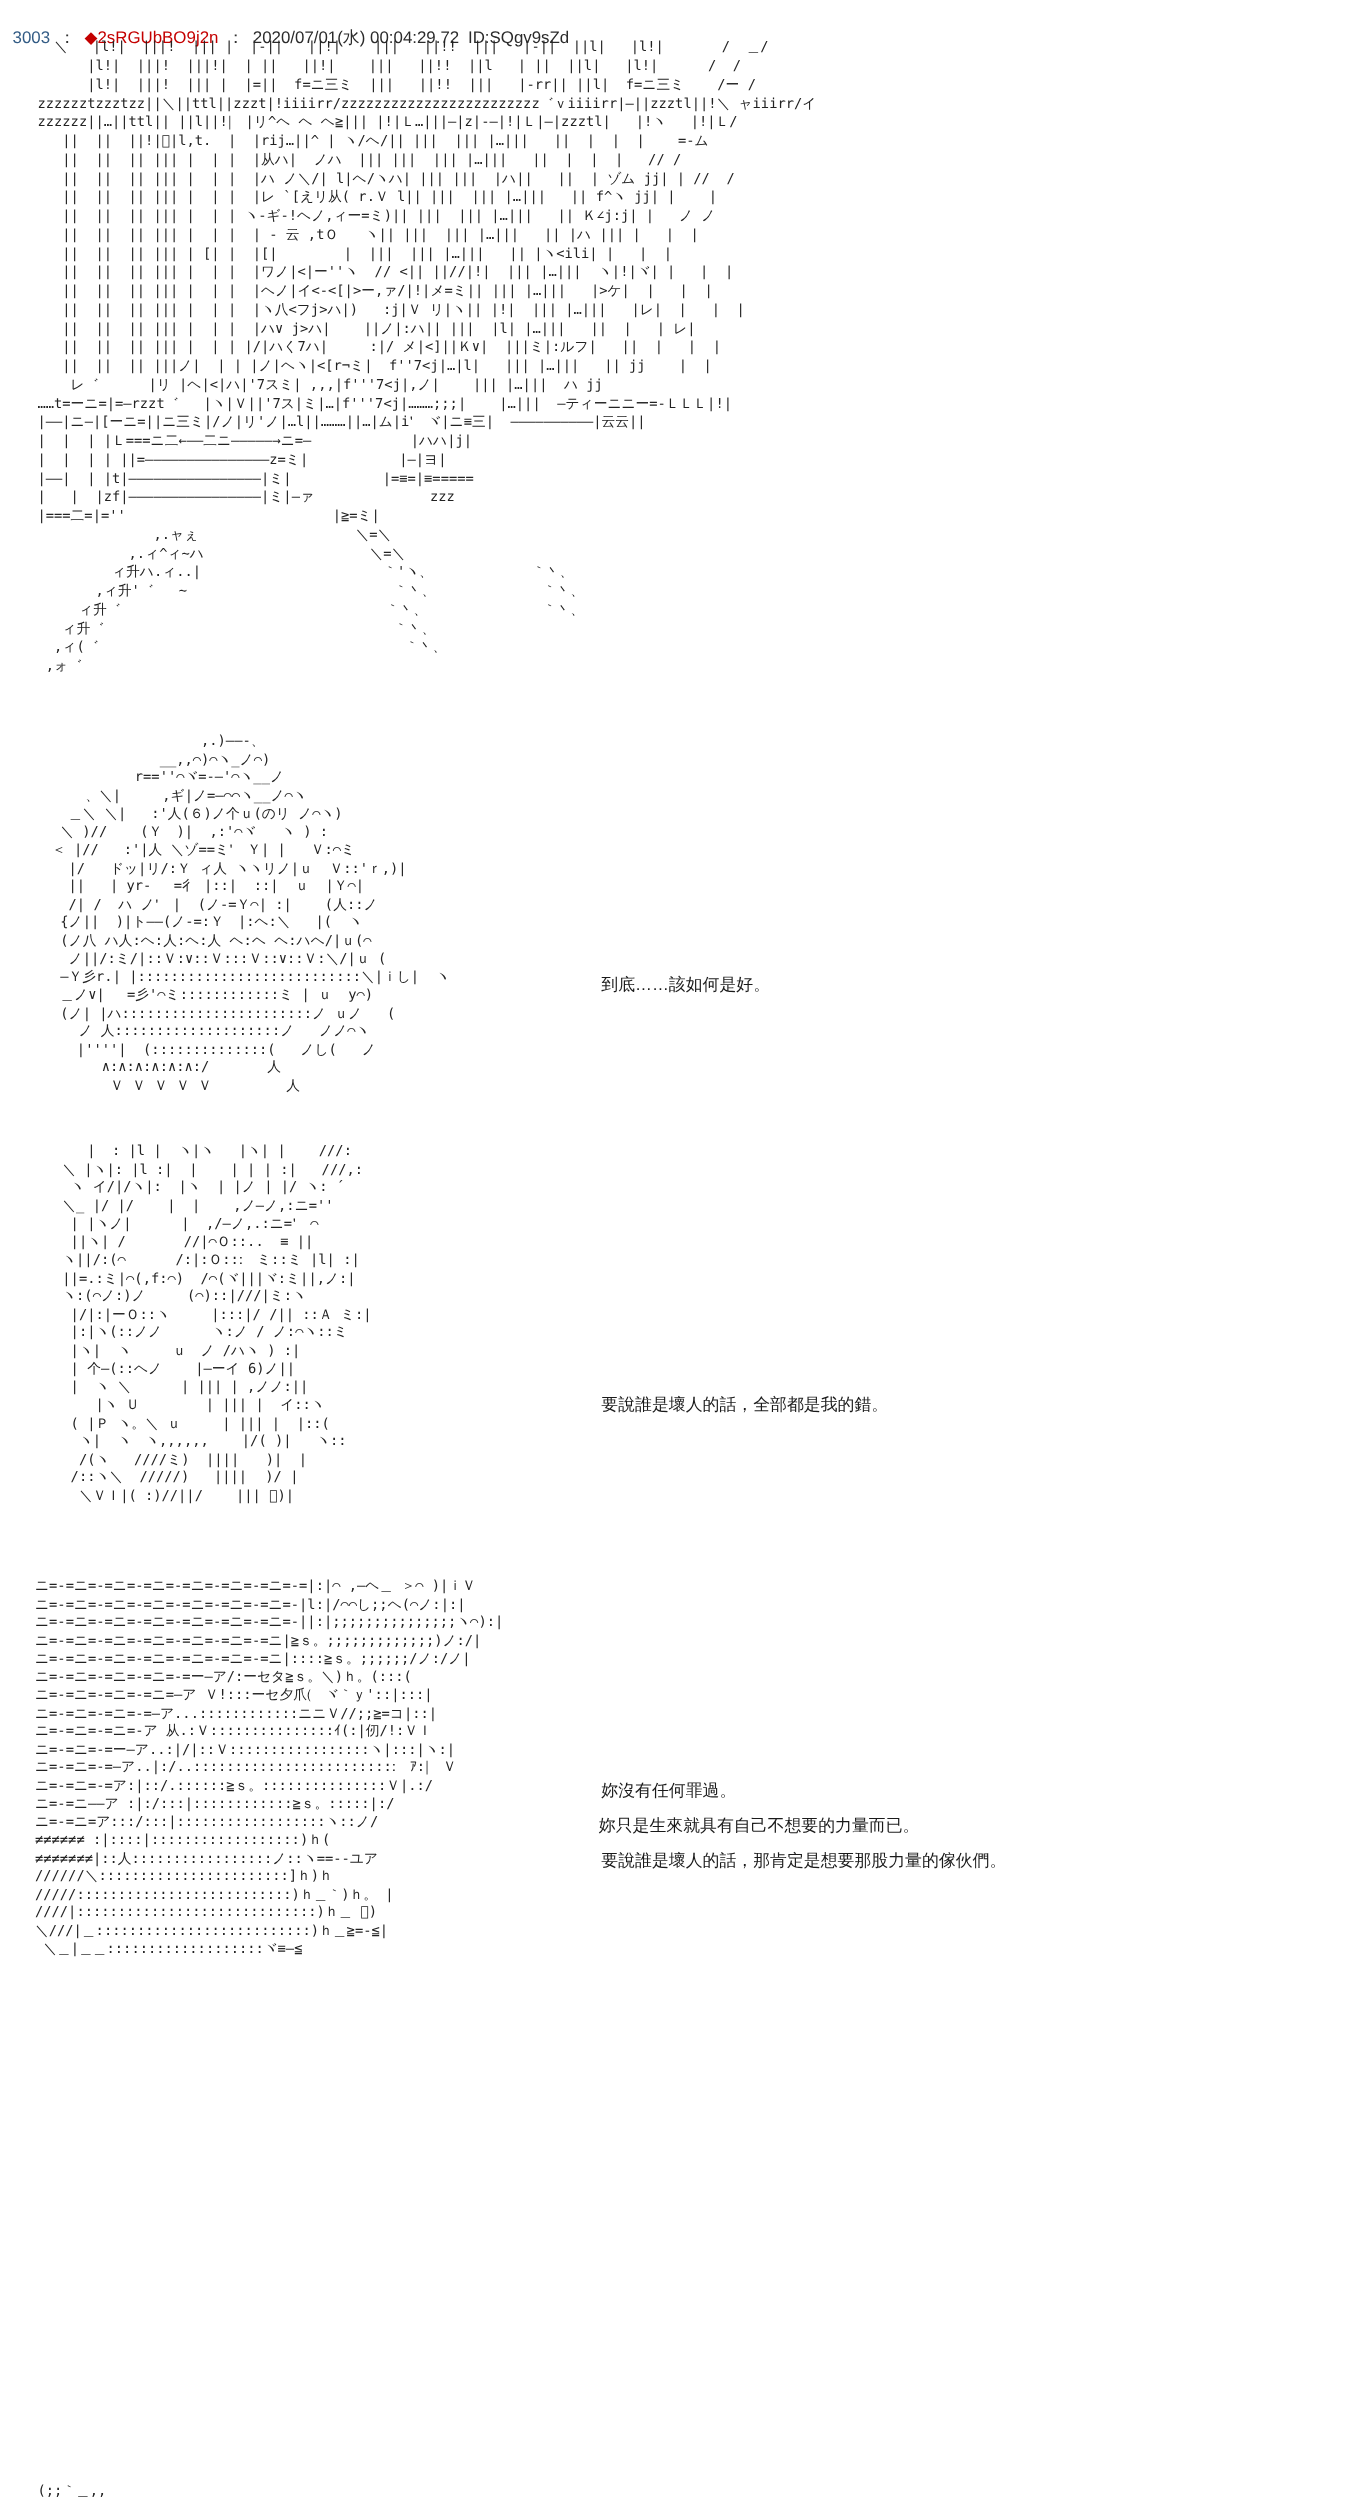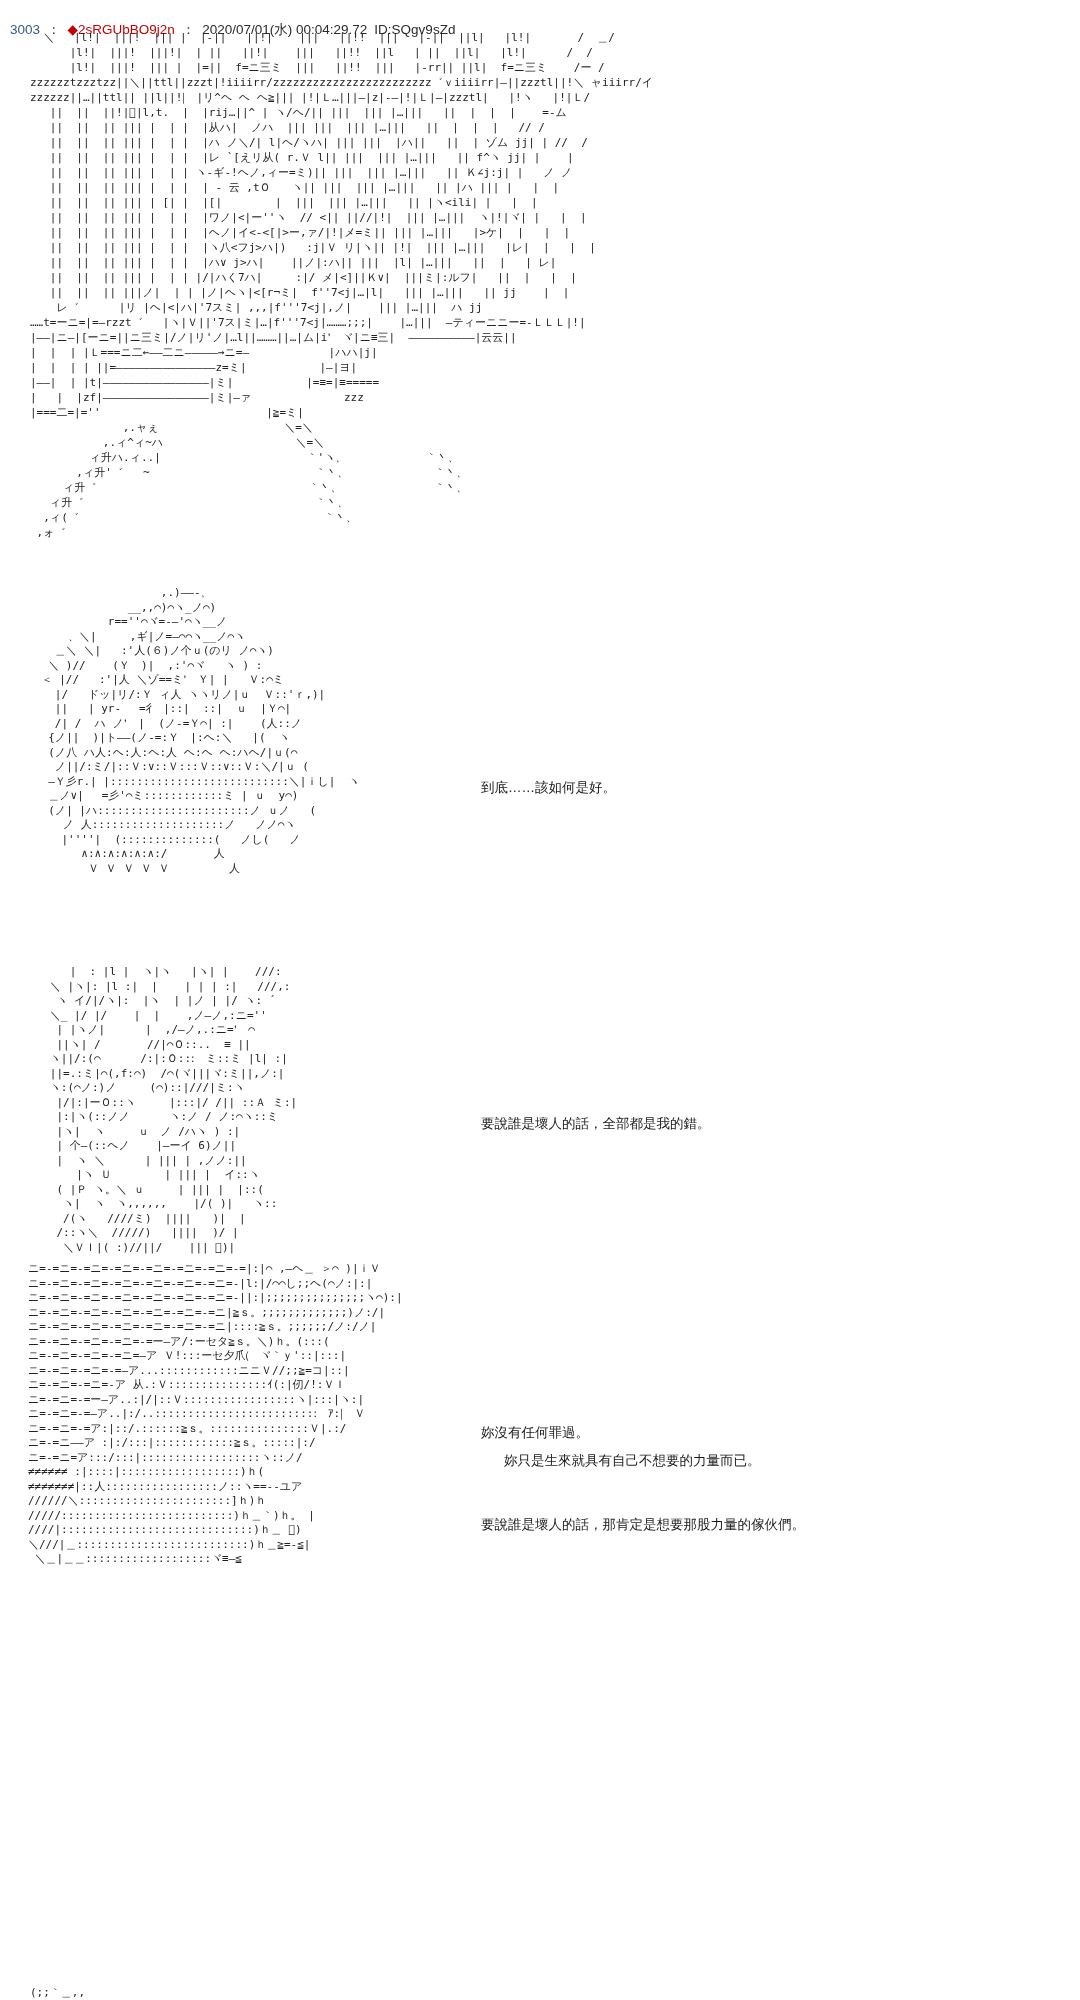--- a/index.html
+++ b/index.html
@@ -109,21 +109,21 @@
   ―Ｙ彡r.| |:::::::::::::::::::::::::::＼|ｉし|  ヽ
   ＿ノ∨| ゞ=彡'⌒ミ::::::::::::ミ | ｕ  y⌒)
   (ノ| |ハ:::::::::::::::::::::::ノ ｕノ   (
    ゙ノ 人::::::::::::::::::::ノ   ノノ⌒ヽ
     |''''|  (::::::::::::::(   ノし(   ノ
        ∧:∧:∧:∧:∧:∧:/       人
         Ｖ Ｖ Ｖ Ｖ Ｖ         人</pre>
 
   <div class="dialogue" style="left:481px; top:779px;text-align:right;">到底……該如何是好。</div>
 
-  <pre class="aa" style="left:30px; top:965px;">      |  : |l |  ヽ|ヽ   |ヽ| |    ///:
+  <pre class="aa" style="left:30px; top:914px;">      |  : |l |  ヽ|ヽ   |ヽ| |    ///:
    ＼ |ヽ|: |l :|  |    | | | :|   ///,:
     ヽ イ/|/ヽ|:  |ヽ  | |ノ | |/ ヽ: ´
    ＼_ |/ |/    |  |    ,ノ―ノ,:ニ=''
     | |ヽノ|      |  ,/―ノ,.:ニ='゙⌒
     ||ヽ| /       //|⌒Ｏ::..  ≡ ||
    ヽ||/:(⌒      /:|:Ｏ:::゙ミ::ミ |l| :|
    ||=.:ミ|⌒(,f:⌒)  /⌒(ヾ|||ヾ:ミ||,ノ:|
    ヽ:(⌒ノ:)ノ     (⌒)::|///|ミ:ヽ
     |/|:|ーＯ::ヽ     |:::|/ /|| ::Ａ ミ:|
     |:|ヽ(::ノノ      ヽ:ノ / ノ:⌒ヽ::ミ
@@ -156,19 +156,19 @@
 ≠≠≠≠≠≠ :|::::|::::::::::::::::::)ｈ(
 ≠≠≠≠≠≠≠|::人:::::::::::::::::ノ::ヽ==--ユア
 //////＼:::::::::::::::::::::::]ｈ)ｈ
 /////::::::::::::::::::::::::::)ｈ＿｀)ｈ。 |
 ////|:::::::::::::::::::::::::::::)ｈ＿ ゙)
 ＼///|＿::::::::::::::::::::::::::)ｈ＿≧=‐≦|
  ＼＿|＿＿:::::::::::::::::::ヾ≡―≦</pre>
 
   <div class="dialogue" style="left:481px; top:1424px;">妳沒有任何罪過。</div>
 
-  <div class="dialogue" style="left:504px; top:1452px;">妳只是生來就具有自己不想要的力量而已。</div>
+  <div class="dialogue" style="left:479px; top:1452px;">妳只是生來就具有自己不想要的力量而已。</div>
 
-  <div class="dialogue" style="left:481px; top:1480px;margin-top:36px;">要說誰是壞人的話，那肯定是想要那股力量的傢伙們。</div>
+  <div class="dialogue" style="left:481px; top:1480px;">要說誰是壞人的話，那肯定是想要那股力量的傢伙們。</div>
 
   <pre class="aa" style="left:30px; top:1986px;">(;;｀＿,,</pre>
 
 </div>
 
 </body></html>

